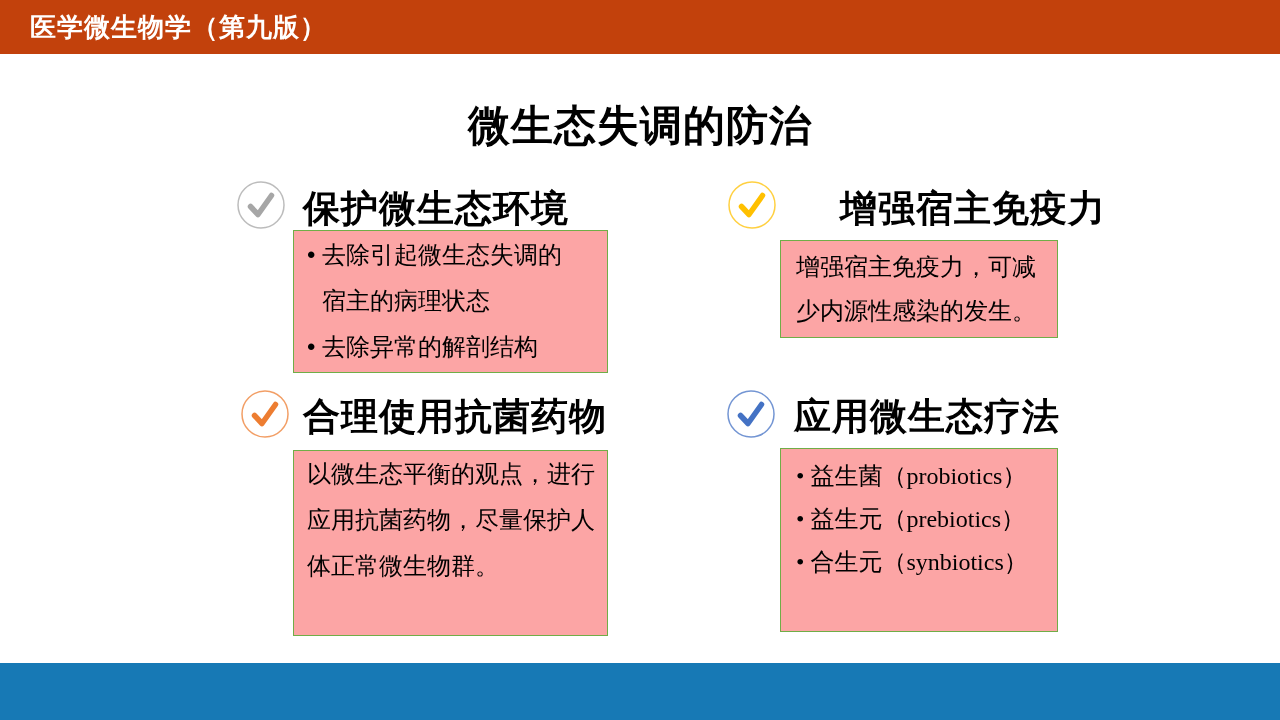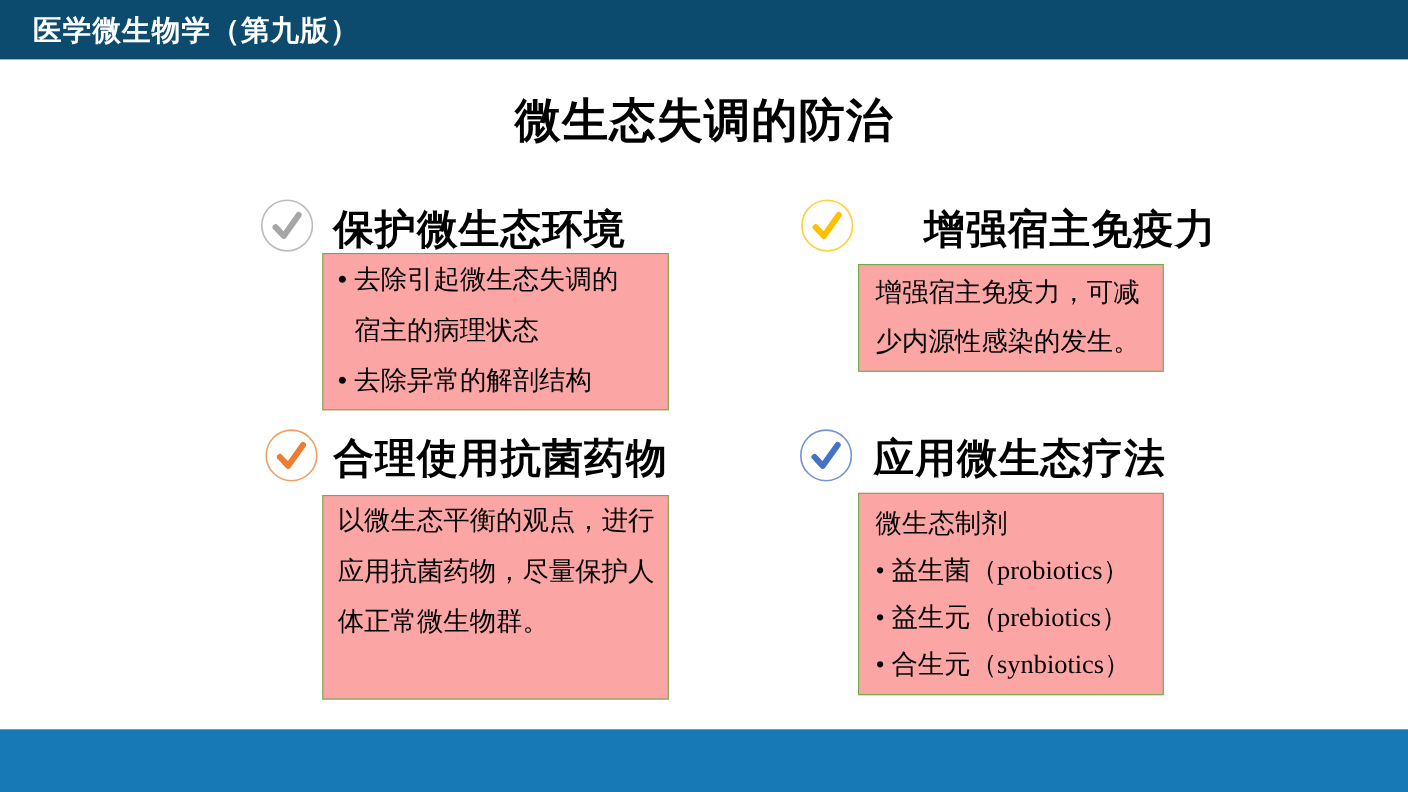--- a/index.html
+++ b/index.html
@@ -11,42 +11,42 @@
     width: 1280px;
     height: 720px;
     background: #ffffff;
     overflow: hidden;
   }
 
   .topbar {
     position: absolute;
     top: 0; left: 0;
     width: 1280px; height: 54px;
-    background: #0c4a6e;
+    background: #c2410c;
     display: flex;
     align-items: center;
     padding-left: 30px;
   }
   .topbar .book-title {
     color: #ffffff;
     font-size: 26px;
     font-weight: bold;
     letter-spacing: 1px;
   }
 
   .bottombar {
     position: absolute;
     left: 0; bottom: 0;
     width: 1280px; height: 57px;
     background: #1779B5;
   }
 
   .slide-title {
     position: absolute;
-    top: 82px;
+    top: 98px;
     left: 0;
     width: 1280px;
     text-align: center;
     font-size: 42px;
     font-weight: bold;
     color: #000000;
     letter-spacing: 1px;
   }
 
   .check-icon {
@@ -153,21 +153,20 @@
   </div>
 
   <div class="check-icon icon-4">
     <svg viewBox="0 0 48 48">
       <circle class="ring" cx="24" cy="24" r="23" stroke="#4472C4"></circle>
       <path class="tick" d="M13.5 25.5 L21 33.5 L34.5 14.5" stroke="#4472C4"></path>
     </svg>
   </div>
   <div class="section-heading heading-4">应用微生态疗法</div>
   <div class="content-box box-4">
-    <p>微生态制剂</p>
     <p class="latin-serif">• 益生菌（probiotics）</p>
     <p class="latin-serif">• 益生元（prebiotics）</p>
     <p class="latin-serif">• 合生元（synbiotics）</p>
   </div>
 
   <div class="bottombar"></div>
 
 </div>
 
 </body></html>

